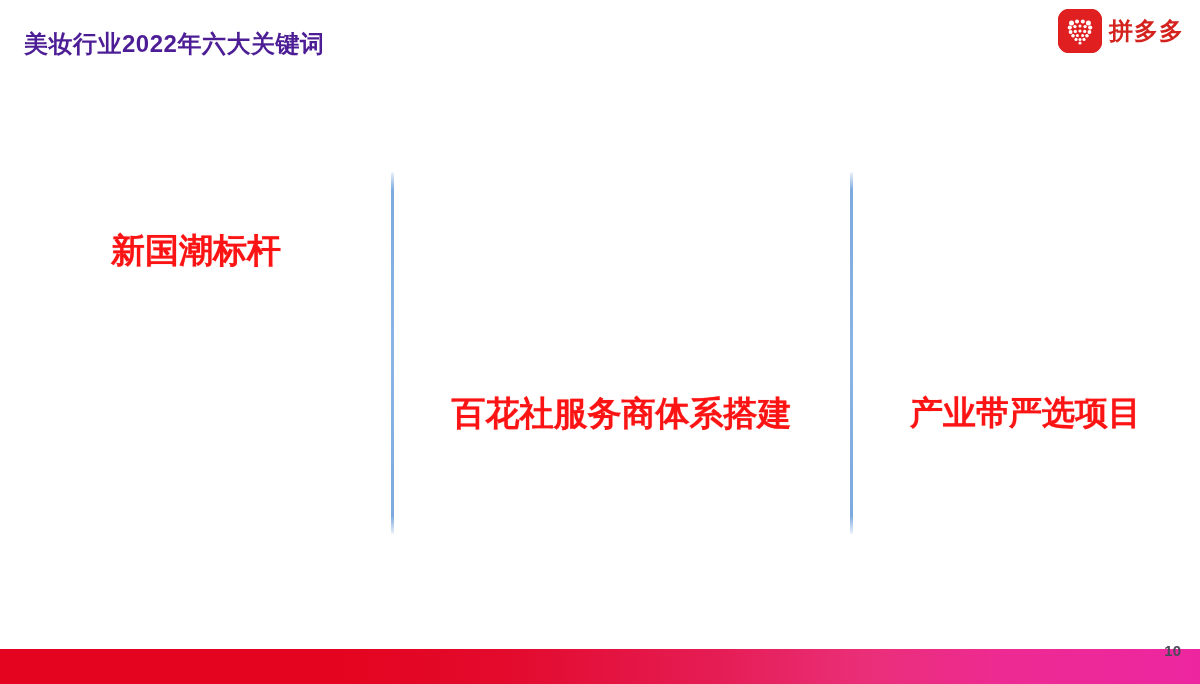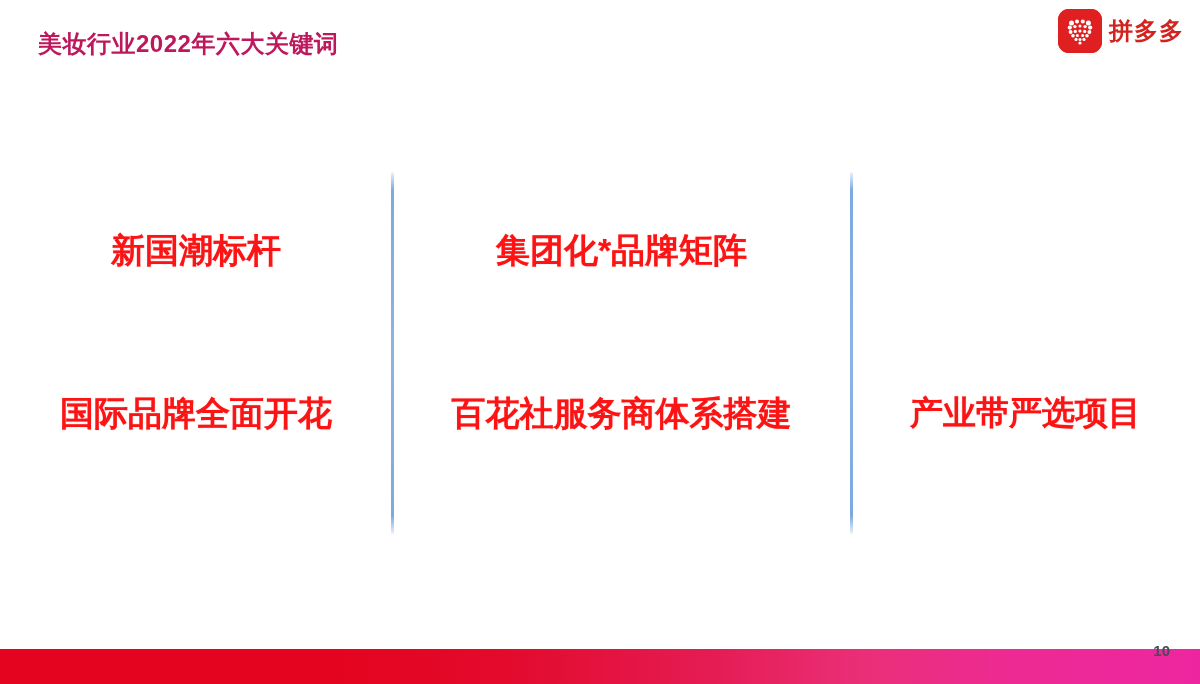--- a/index.html
+++ b/index.html
@@ -18,25 +18,25 @@
   
   #slide {
     position: absolute;
     inset: 0;
     background: #ffffff;
   }
 
   
   #slide-title {
     position: absolute;
-    left: 38px;
+    left: 24px;
     top: 28px;
     font-size: 24px;
     font-weight: bold;
-    color: #be185d;
+    color: #4c1d95;
     letter-spacing: 0.5px;
     white-space: nowrap;
     text-align: center;
   }
 
   
   #brand-logo {
     position: absolute;
     right: 16px;
     top: 9px;
@@ -125,21 +125,21 @@
                 #e4041f 0%,
                 #e4041f 28%,
                 #e30a2c 42%,
                 #e51d55 60%,
                 #ea2f78 72%,
                 #ed2a93 84%,
                 #ed26a0 100%);
   }
   #page-number {
     position: absolute;
-    right: 30px;
+    right: 19px;
     bottom: 26px;
     font-size: 15px;
     font-weight: bold;
     color: #4a4a58;
     line-height: 1;
   }
 </style>
 </head>
 <body>
 
@@ -177,25 +177,23 @@
         </g>
       </svg>
     </span>
     <span id="logo-wordmark">拼多多</span>
   </div>
 
   <div id="keyword-grid">
 
     <div class="kw-col col-0">
       <div class="kw-cell row-0">新国潮标杆</div>
-      <div class="kw-cell row-1">国际品牌全面开花</div>
     </div>
 
     <div class="kw-col col-1">
-      <div class="kw-cell row-0">集团化*品牌矩阵</div>
       <div class="kw-cell row-1">百花社服务商体系搭建</div>
     </div>
 
     <div class="kw-col col-2">
       <div class="kw-cell row-1">产业带严选项目</div>
     </div>
 
     <div class="kw-divider" id="divider-1"></div>
     <div class="kw-divider" id="divider-2"></div>
   </div>

